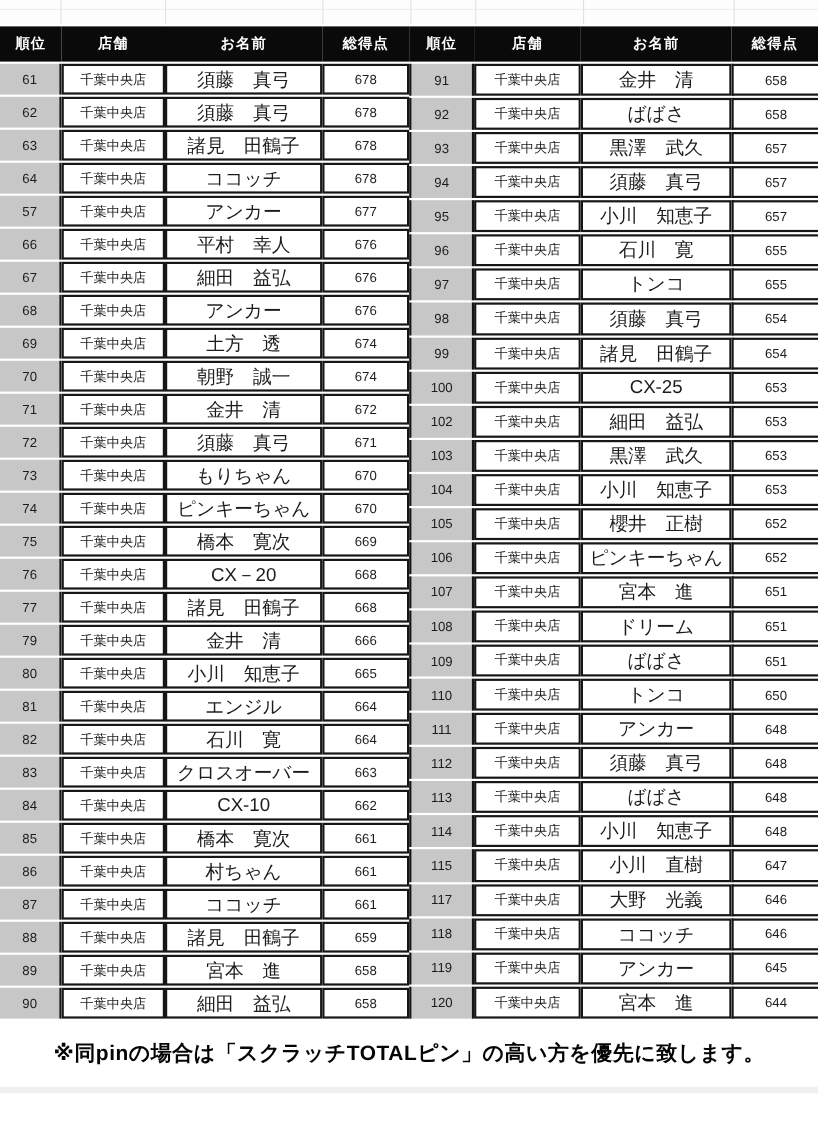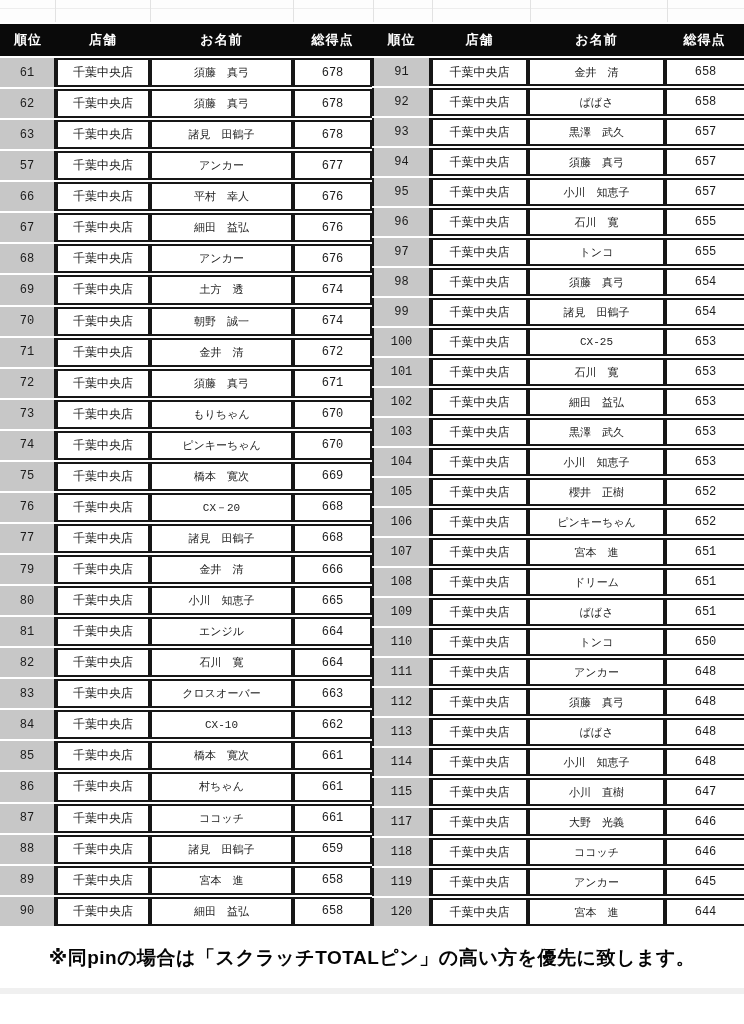--- a/index.html
+++ b/index.html
@@ -18,21 +18,20 @@
   }
   .grid-line-v{
     position:absolute;top:0;width:1px;height:22px;background:#e2e2e2;
   }
   .grid-line-h{
     position:absolute;top:8px;left:0;width:744px;height:1px;background:#ededed;
   }
   .tables{
     display:flex;
     width:663px;
-    font-family:Liberation Mono, monospace;
   }
   table.rank-table{
     table-layout:fixed;
     width:372px;
     border-collapse:separate;
     border-spacing:0 2px;
   }
   table.rank-table th{
     background:#0a0a0a;
     color:#ffffff;
@@ -45,21 +44,21 @@
   table.rank-table td{
     box-sizing:border-box;
     height:28px;
     padding:0;
     text-align:center;
     vertical-align:middle;
     font-size:12px;
     background:#ffffff;
     border:2px solid #161616;
   }
-  table.rank-table td.name{font-size:11px;}
+  table.rank-table td.name{font-size:17px;}
   table.rank-table td.rank{
     background:#c7c7c7;
     border-top:none;
     border-bottom:none;
     font-size:12px;
   }
   table.left-table td.rank{border-left:none;margin-left:20px;}
   table.right-table td.score{border-right:none;}
   .footer{
     height:60px;
@@ -119,20 +118,26 @@
           <td class="name">須藤　真弓</td>
           <td class="score">678</td>
         </tr>
         <tr>
           <td class="rank">63</td>
           <td class="store">千葉中央店</td>
           <td class="name">諸見　田鶴子</td>
           <td class="score">678</td>
         </tr>
         <tr>
+          <td class="rank">64</td>
+          <td class="store">千葉中央店</td>
+          <td class="name">ココッチ</td>
+          <td class="score">678</td>
+        </tr>
+        <tr>
           <td class="rank">57</td>
           <td class="store">千葉中央店</td>
           <td class="name">アンカー</td>
           <td class="score">677</td>
         </tr>
         <tr>
           <td class="rank">66</td>
           <td class="store">千葉中央店</td>
           <td class="name">平村　幸人</td>
           <td class="score">676</td>
@@ -348,26 +353,20 @@
           <td class="name">諸見　田鶴子</td>
           <td class="score">654</td>
         </tr>
         <tr>
           <td class="rank">100</td>
           <td class="store">千葉中央店</td>
           <td class="name">CX-25</td>
           <td class="score">653</td>
         </tr>
         <tr>
-          <td class="rank">101</td>
-          <td class="store">千葉中央店</td>
-          <td class="name">石川　寛</td>
-          <td class="score">653</td>
-        </tr>
-        <tr>
           <td class="rank">102</td>
           <td class="store">千葉中央店</td>
           <td class="name">細田　益弘</td>
           <td class="score">653</td>
         </tr>
         <tr>
           <td class="rank">103</td>
           <td class="store">千葉中央店</td>
           <td class="name">黒澤　武久</td>
           <td class="score">653</td>

